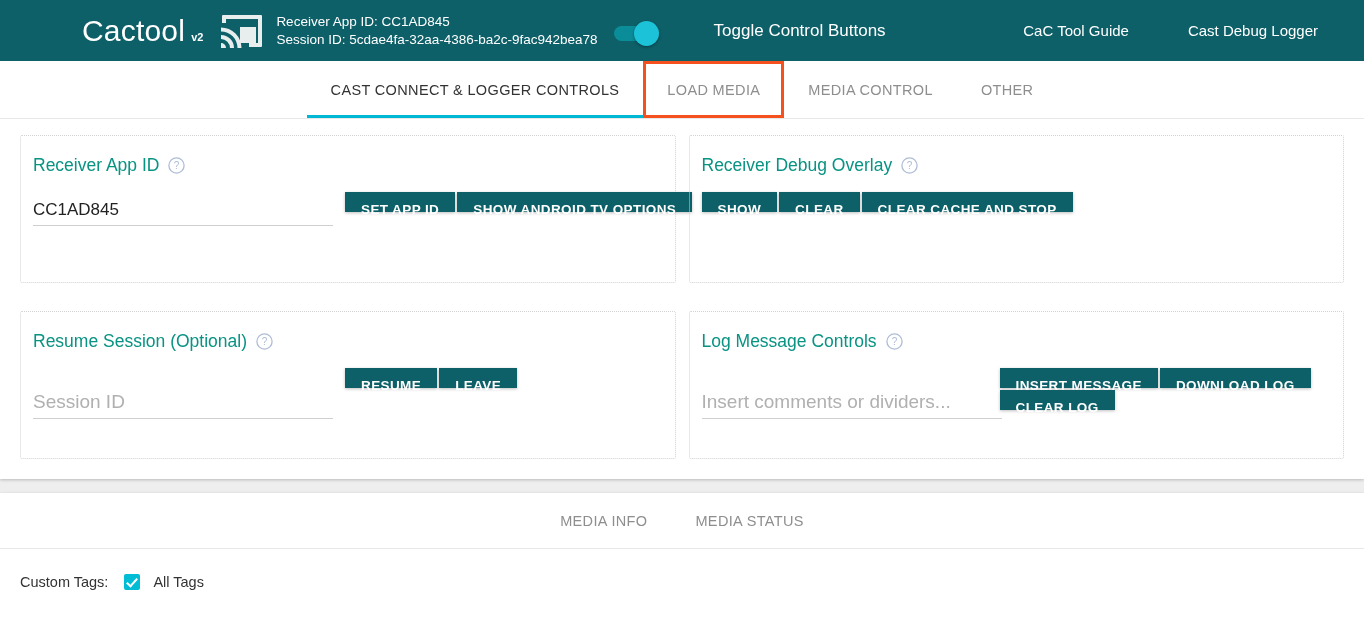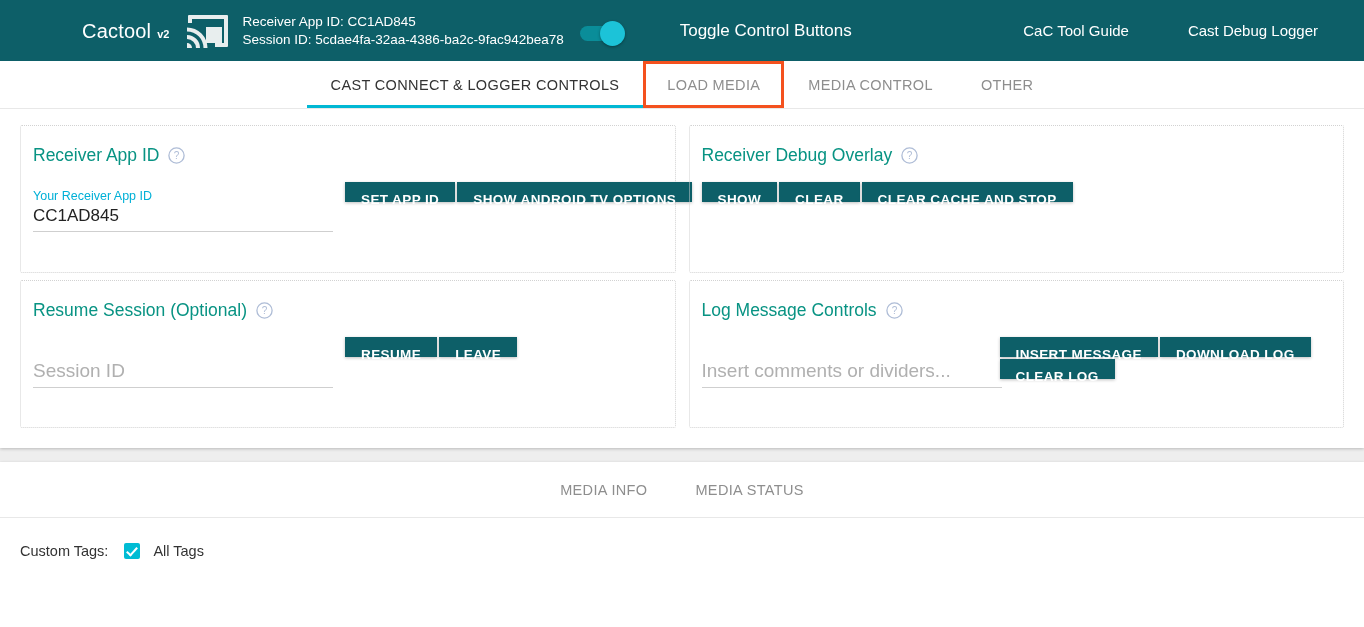--- a/index.html
+++ b/index.html
@@ -19,21 +19,21 @@
     display: flex;
     align-items: center;
     color: #ffffff;
   }
   .brand {
     display: flex;
     align-items: baseline;
     margin-left: 82px;
   }
   .brand-name {
-    font-size: 20px;
+    font-size: 30px;
     font-weight: 400;
     letter-spacing: .2px;
     line-height: 1;
   }
   .brand-ver {
     font-size: 11px;
     font-weight: 700;
     margin-left: 6px;
     line-height: 1;
   }
@@ -91,21 +91,21 @@
   }
 
   
   .panel {
     background: #ffffff;
     box-shadow: 0 1px 3px rgba(0,0,0,.22);
   }
   .panel-top { margin: 0; }
   .tabbar {
     position: relative;
-    height: 48px;
+    height: 58px;
     display: flex;
     justify-content: center;
     align-items: stretch;
     border-bottom: 1px solid #e8e8e8;
   }
   .tab {
     position: relative;
     display: flex;
     align-items: center;
     justify-content: center;
@@ -126,21 +126,21 @@
   }
   .tab.boxed {
     outline: 3px solid #f4511e;
     outline-offset: -3px;
   }
 
   
   .grid {
     display: grid;
     grid-template-columns: 1fr 1fr;
-    gap: 7px 13px;
+    gap: 28px 13px;
     padding: 16px 20px 20px 20px;
   }
   .card {
     border: 1px dotted #d2d2d2;
     border-radius: 2px;
     padding: 19px 12px 14px 12px;
     min-height: 148px;
     position: relative;
   }
   .card-title-row {
@@ -321,21 +321,20 @@
         <span class="card-title">Receiver App ID</span>
         <span class="help">
           <svg viewBox="0 0 17 17" width="17" height="17" aria-hidden="true">
             <circle cx="8.5" cy="8.5" r="7.6" fill="none" stroke="#aab9d4" stroke-width="1.3"></circle>
             <text x="8.5" y="12.2" text-anchor="middle" font-family="Liberation Sans, sans-serif" font-size="10" fill="#aab9d4">?</text>
           </svg>
         </span>
       </div>
       <div class="card-body">
         <div class="field">
-          <div class="field-label">Your Receiver App ID</div>
           <div class="field-value">CC1AD845</div>
         </div>
         <div class="abs-btns" style="left:312px; top:-6px;">
           <button class="btn">SET APP ID</button>
           <button class="btn">SHOW ANDROID TV OPTIONS</button>
         </div>
       </div>
     </div>
 
     <div class="card">

